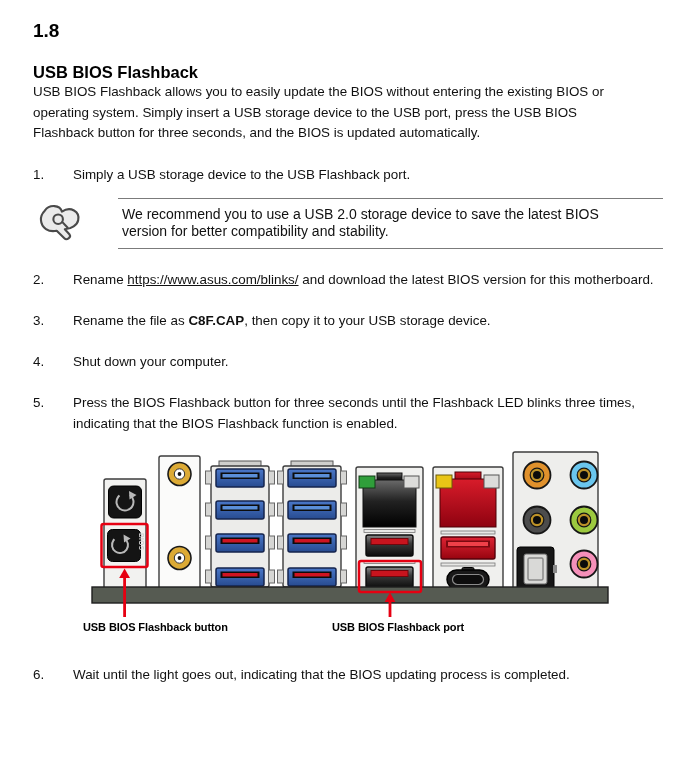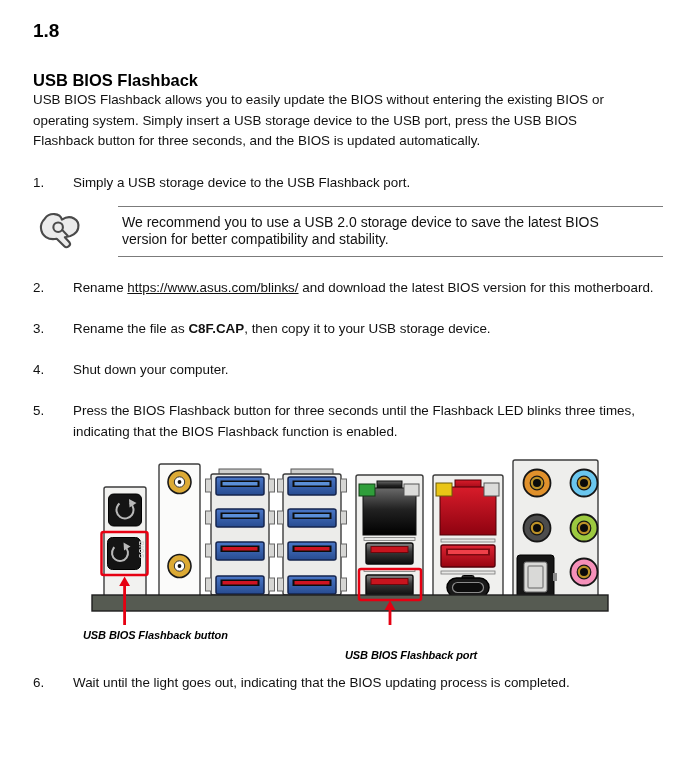--- a/index.html
+++ b/index.html
@@ -4,37 +4,37 @@
 <style>
   html,body{margin:0;padding:0;background:#ffffff;}
   body{
     width:680px;height:759px;overflow:hidden;
     font-family:"Liberation Sans","DejaVu Sans",sans-serif;
     color:#111;-webkit-font-smoothing:antialiased;
   }
   .page{padding:20px 25px 0 33px;position:relative;}
   .h1-row{display:flex;align-items:baseline;font-weight:bold;font-size:19px;line-height:22px;color:#000;}
   .h1-num{display:inline-block;width:90px;}
-  .h2{font-weight:bold;font-size:16.5px;line-height:20px;margin-top:28px;color:#000;}
+  .h2{font-weight:bold;font-size:16.5px;line-height:20px;margin-top:20px;color:#000;}
   .intro{font-size:13.4px;line-height:20.5px;margin-top:0;width:592px;}
   .proc-heading{font-size:13.4px;font-weight:bold;margin-top:38px;}
   .step{display:flex;margin-top:20px;font-size:13.4px;line-height:21px;}
   .step-num{flex:0 0 40px;}
   .step-text{width:582px;}
   .doc-link{color:#111;text-decoration:underline;}
   .note-wrap{position:relative;margin-left:85px;width:545px;margin-top:13px;
     border-top:1.5px solid #7b7b7b;border-bottom:1.5px solid #7b7b7b;
     padding:7px 18px 8px 4px;box-sizing:border-box;}
   .note-text{font-size:14px;line-height:17px;}
   .note-icon{position:absolute;left:-82px;top:4px;width:50px;height:42px;}
   .figure{position:relative;margin:10px 0 0 -33px;width:680px;height:198px;}
   .figure svg{position:absolute;left:0;top:0;}
-  .fig-label{position:absolute;top:177px;font-size:11px;font-weight:bold;letter-spacing:-0.1px;color:#000;white-space:nowrap;font-style:italic;}
+  .fig-label{position:absolute;top:177px;font-size:11px;font-weight:bold;letter-spacing:-0.1px;color:#000;white-space:nowrap;}
   .fig-label.btn{left:83px;}
-  .fig-label.port{left:345px;margin-top:20px;}
+  .fig-label.port{left:332px;}
   .step.last{margin-top:22px;}
 </style>
 </head>
 <body>
 
 <div class="page">
 
   <div class="h1-row">
     <span class="h1-num">1.8</span>
   </div>

